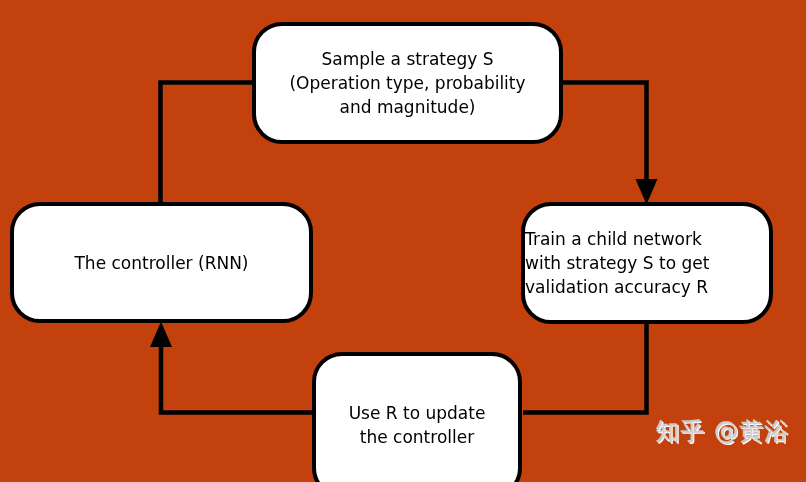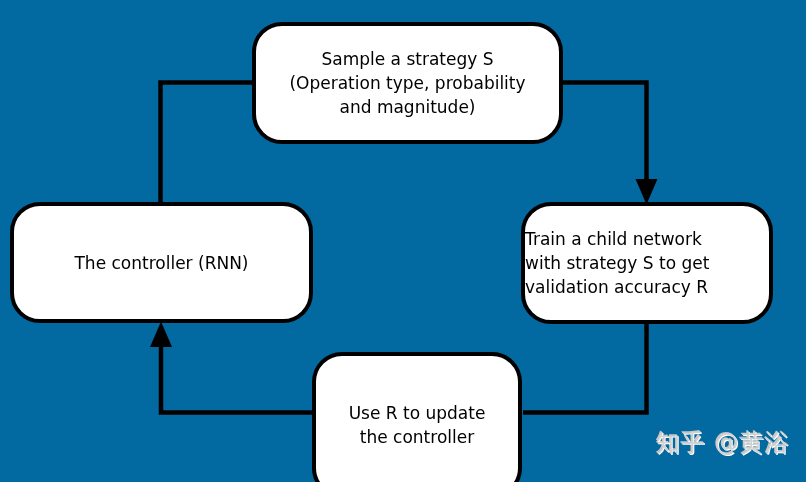--- a/index.html
+++ b/index.html
@@ -4,21 +4,21 @@
 <style>
   html, body {
     margin: 0;
     padding: 0;
     background: #ffffff;
   }
   #canvas {
     position: relative;
     width: 806px;
     height: 482px;
-    background: #0369a1;
+    background: #c2410c;
     font-family: "DejaVu Sans", "Liberation Sans", sans-serif;
     overflow: hidden;
   }
   #edges {
     position: absolute;
     left: 0;
     top: 0;
     width: 806px;
     height: 482px;
   }
@@ -51,21 +51,21 @@
     justify-content: flex-start;
     text-align: left;
   }
   #node-update-controller {
     left: 312px; top: 352px;
     width: 210px; height: 146px;
   }
   #watermark {
     position: absolute;
     left: 656px;
-    top: 427px;
+    top: 416px;
     font-size: 24px;
     letter-spacing: 1px;
     color: #d2d2d2;
     text-shadow: 1px 1px 0 #ffffff, -1px -1px 0 #c6c6c6;
     white-space: nowrap;
   }
 </style>
 </head>
 <body>
 

